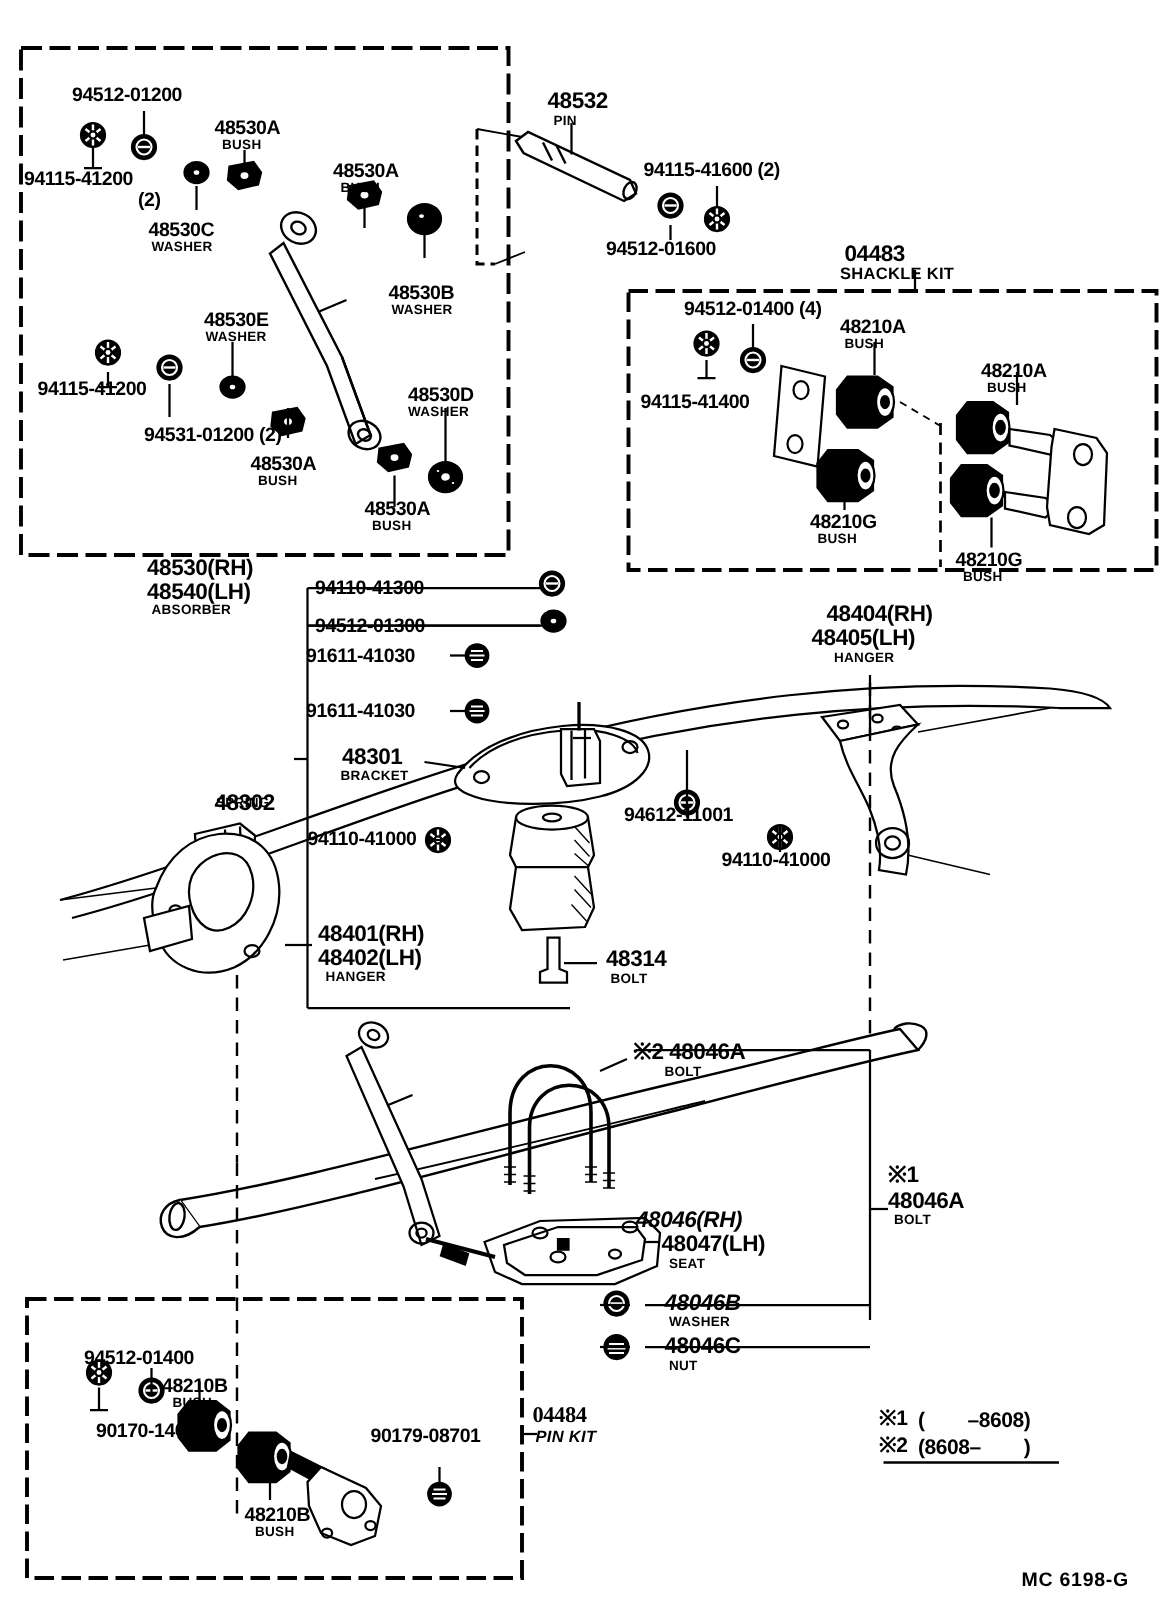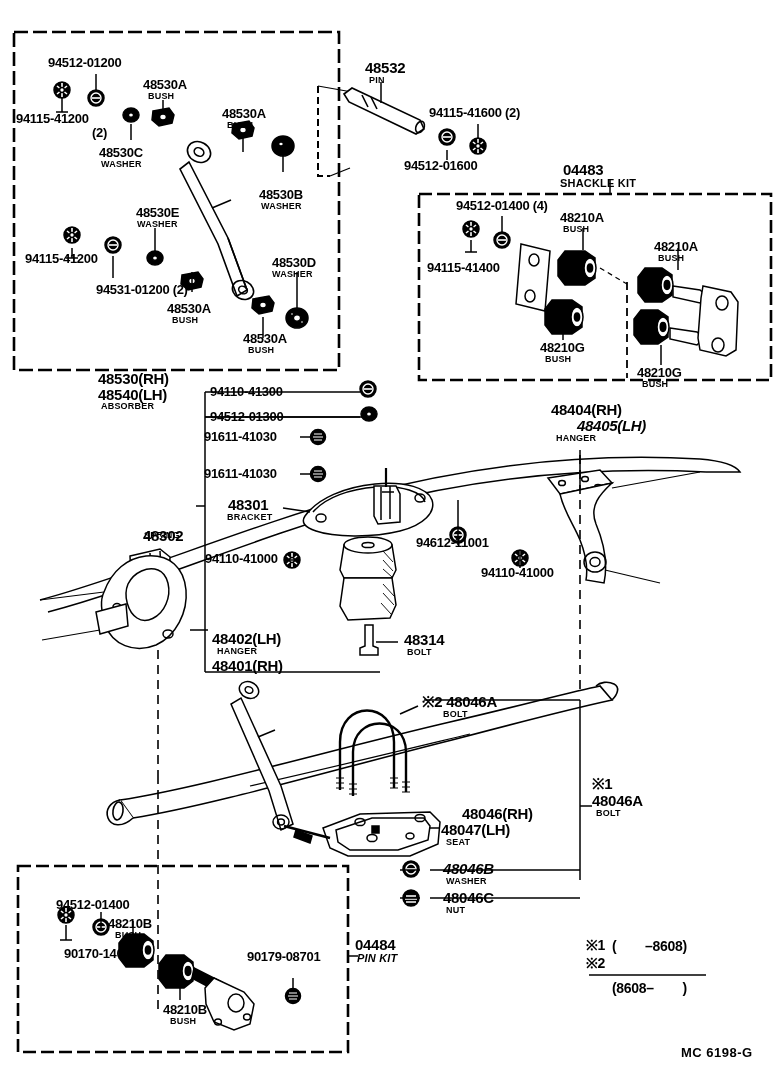--- a/index.html
+++ b/index.html
@@ -444,34 +444,34 @@
   <div class="lbl sub" style="left:144px;top:498px;margin-top:33px;">SPRING</div>
 
   <div class="lbl pn-lg" style="left:228px;top:497px;">48301</div>
   <div class="lbl sub" style="left:227px;top:513px;">BRACKET</div>
 
   <div class="lbl pn" style="left:205px;top:552px;">94110-41000</div>
   <div class="lbl pn" style="left:416px;top:536px;">94612-11001</div>
   <div class="lbl pn" style="left:481px;top:566px;">94110-41000</div>
 
   <div class="lbl pn-lg" style="left:551px;top:402px;">48404(RH)</div>
-  <div class="lbl pn-lg" style="left:577px;top:418px;font-style:italic;">48405(LH)</div>
+  <div class="lbl pn-lg" style="left:541px;top:418px;">48405(LH)</div>
   <div class="lbl sub" style="left:556px;top:434px;">HANGER</div>
 
-  <div class="lbl pn-lg" style="left:212px;top:615px;margin-top:43px;">48401(RH)</div>
+  <div class="lbl pn-lg" style="left:212px;top:615px;">48401(RH)</div>
   <div class="lbl pn-lg" style="left:212px;top:631px;">48402(LH)</div>
   <div class="lbl sub" style="left:217px;top:647px;">HANGER</div>
 
   <div class="lbl pn-lg" style="left:404px;top:632px;">48314</div>
   <div class="lbl sub" style="left:407px;top:648px;">BOLT</div>
 
   <div class="lbl pn-lg" style="left:422px;top:694px;">※2 48046A</div>
   <div class="lbl sub" style="left:443px;top:710px;">BOLT</div>
 
-  <div class="lbl pn-lg" style="left:462px;top:806px;">48046(RH)</div>
+  <div class="lbl pn-lg" style="left:424px;top:806px;font-style:italic;">48046(RH)</div>
   <div class="lbl pn-lg" style="left:441px;top:822px;">48047(LH)</div>
   <div class="lbl sub" style="left:446px;top:838px;">SEAT</div>
 
   <div class="lbl pn-lg" style="left:443px;top:861px;font-style:italic;">48046B</div>
   <div class="lbl sub" style="left:446px;top:877px;">WASHER</div>
 
   <div class="lbl pn-lg" style="left:443px;top:890px;">48046C</div>
   <div class="lbl sub" style="left:446px;top:906px;">NUT</div>
 
   <div class="lbl pn-lg" style="left:592px;top:776px;">※1</div>
@@ -479,23 +479,23 @@
   <div class="lbl sub" style="left:596px;top:809px;">BOLT</div>
 
   <div class="lbl pn" style="left:56px;top:898px;">94512-01400</div>
   <div class="lbl pn ctr" style="left:108px;top:917px;">48210B</div>
   <div class="lbl sub ctr" style="left:115px;top:931px;">BUSH</div>
   <div class="lbl pn" style="left:21px;top:947px;padding-left:43px;">90170-14011</div>
   <div class="lbl pn ctr" style="left:163px;top:1003px;">48210B</div>
   <div class="lbl sub ctr" style="left:170px;top:1017px;">BUSH</div>
   <div class="lbl pn" style="left:247px;top:950px;">90179-08701</div>
 
-  <div class="lbl pn-lg" style="left:355px;top:937px;">04484</div>
+  <div class="lbl pn-lg" style="left:355px;top:937px;font-family:Liberation Serif, serif;">04484</div>
   <div class="lbl sub-sm" style="left:357px;top:953px;font-style:italic;">PIN KIT</div>
 
   <div class="lbl note" style="left:586px;top:938px;">※1</div>
   <div class="lbl note" style="left:612px;top:939px;">(        –8608)</div>
   <div class="lbl note" style="left:586px;top:956px;">※2</div>
-  <div class="lbl note" style="left:612px;top:957px;margin-top:24px;">(8608–        )</div>
+  <div class="lbl note" style="left:612px;top:957px;">(8608–        )</div>
 
   <div class="lbl code" style="left:681px;top:1046px;">MC 6198-G</div>
 
 </div>
 
 </body></html>

